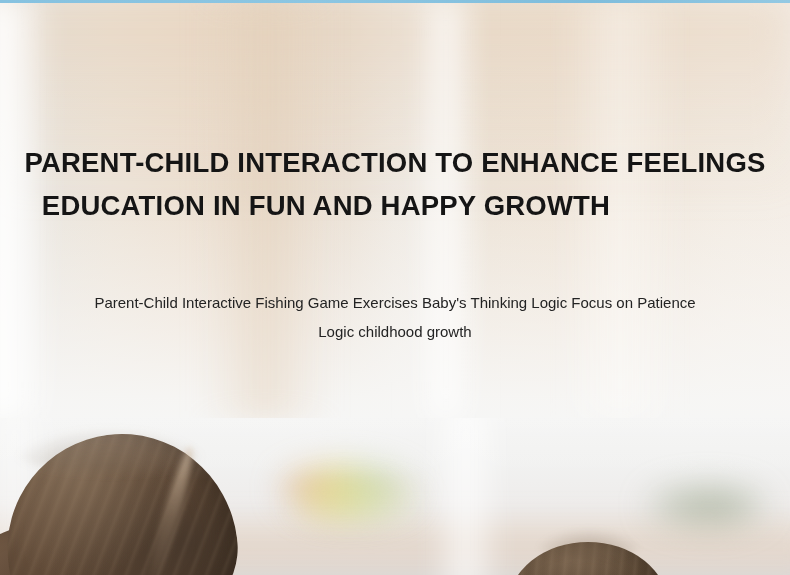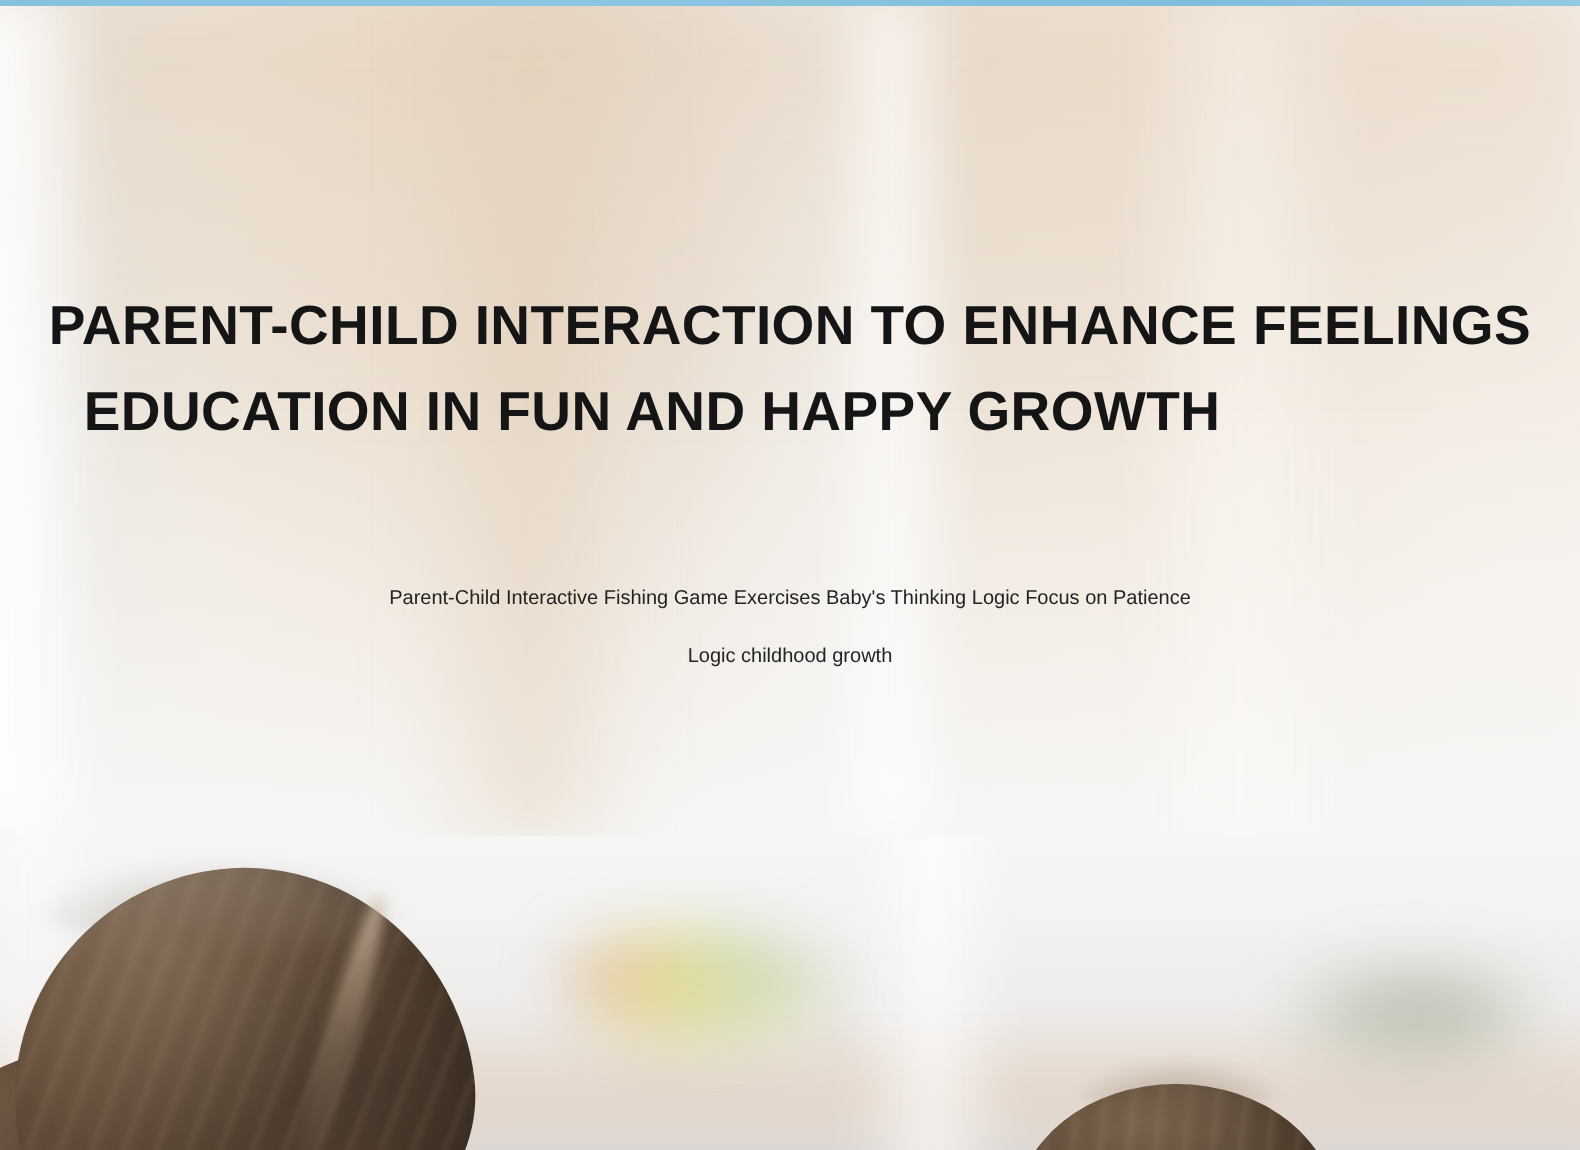--- a/index.html
+++ b/index.html
@@ -101,21 +101,21 @@
   .headline-1 { position: absolute; top: 149px; width: 790px; }
   .headline-2 { position: absolute; top: 192px; width: 652px; }
 
   .subtitle {
     position: absolute;
     width: 790px;
     margin: 0;
     padding: 0;
     color: #232323;
     font-weight: normal;
-    font-size: 10px;
+    font-size: 15px;
     line-height: 1;
     white-space: nowrap;
   }
   .subtitle-1 { top: 295px; }
   .subtitle-2 { top: 324px; }
 
   
   .photo {
     position: absolute;
     left: 0;

